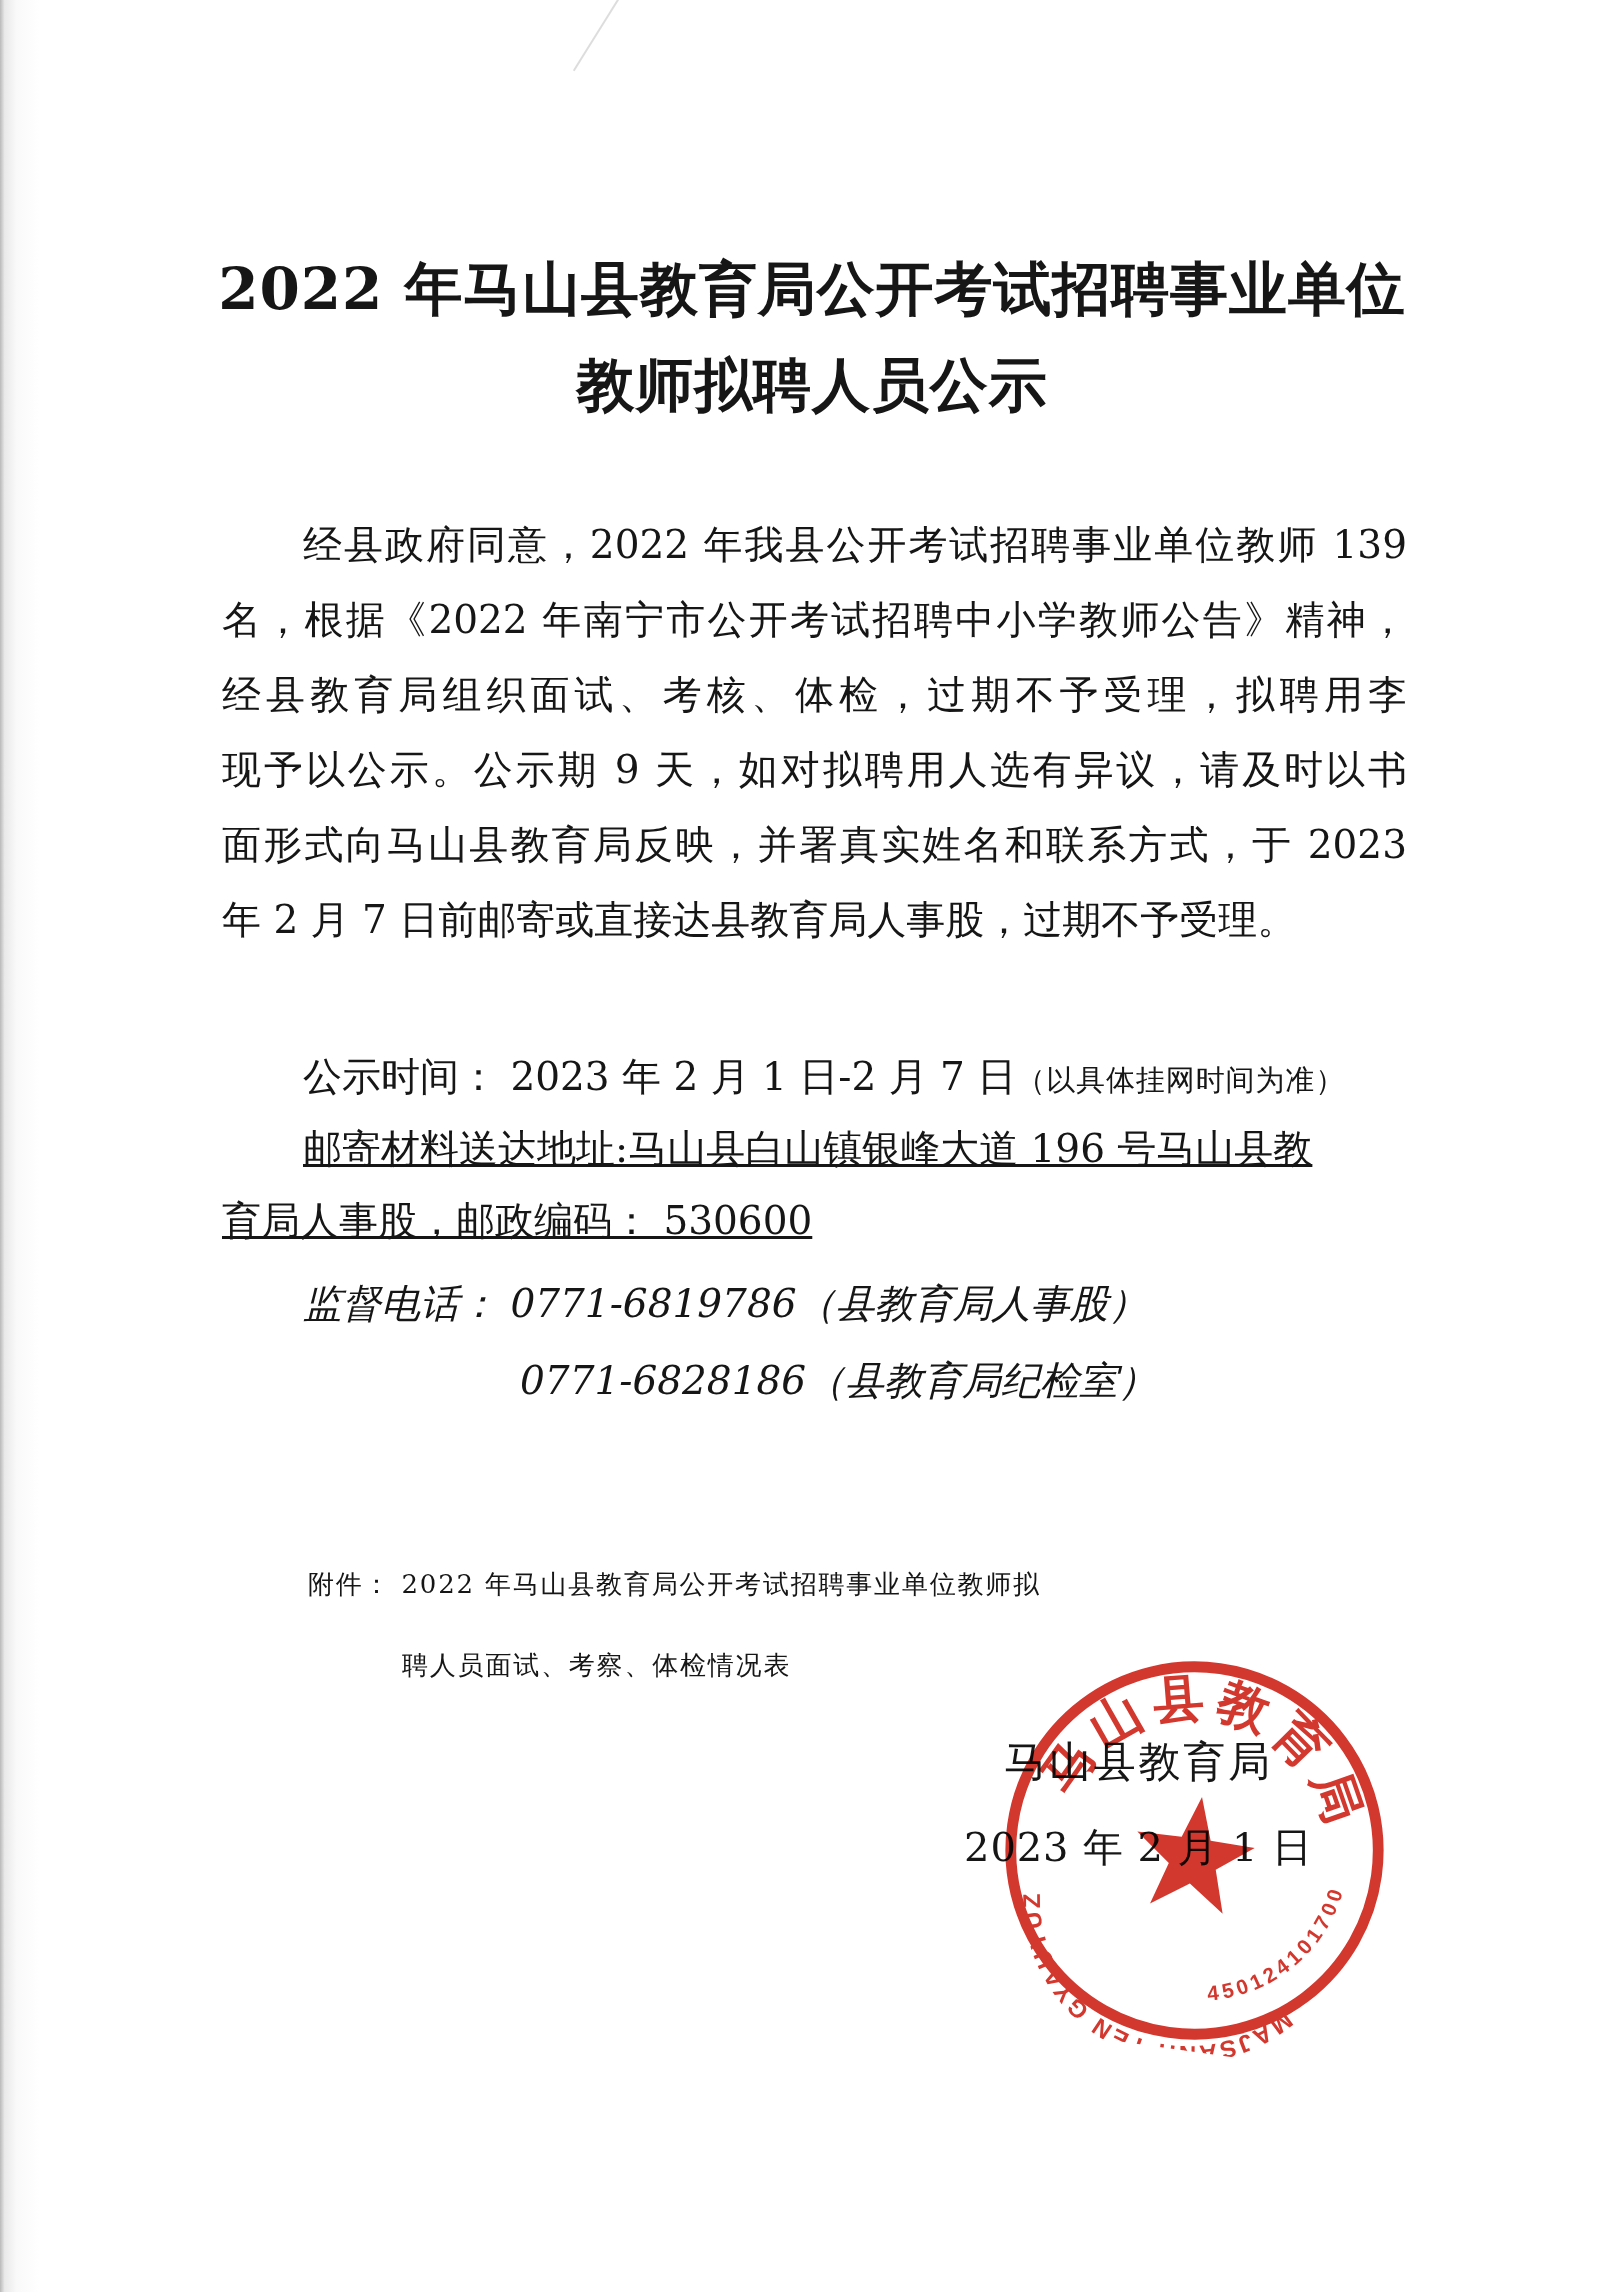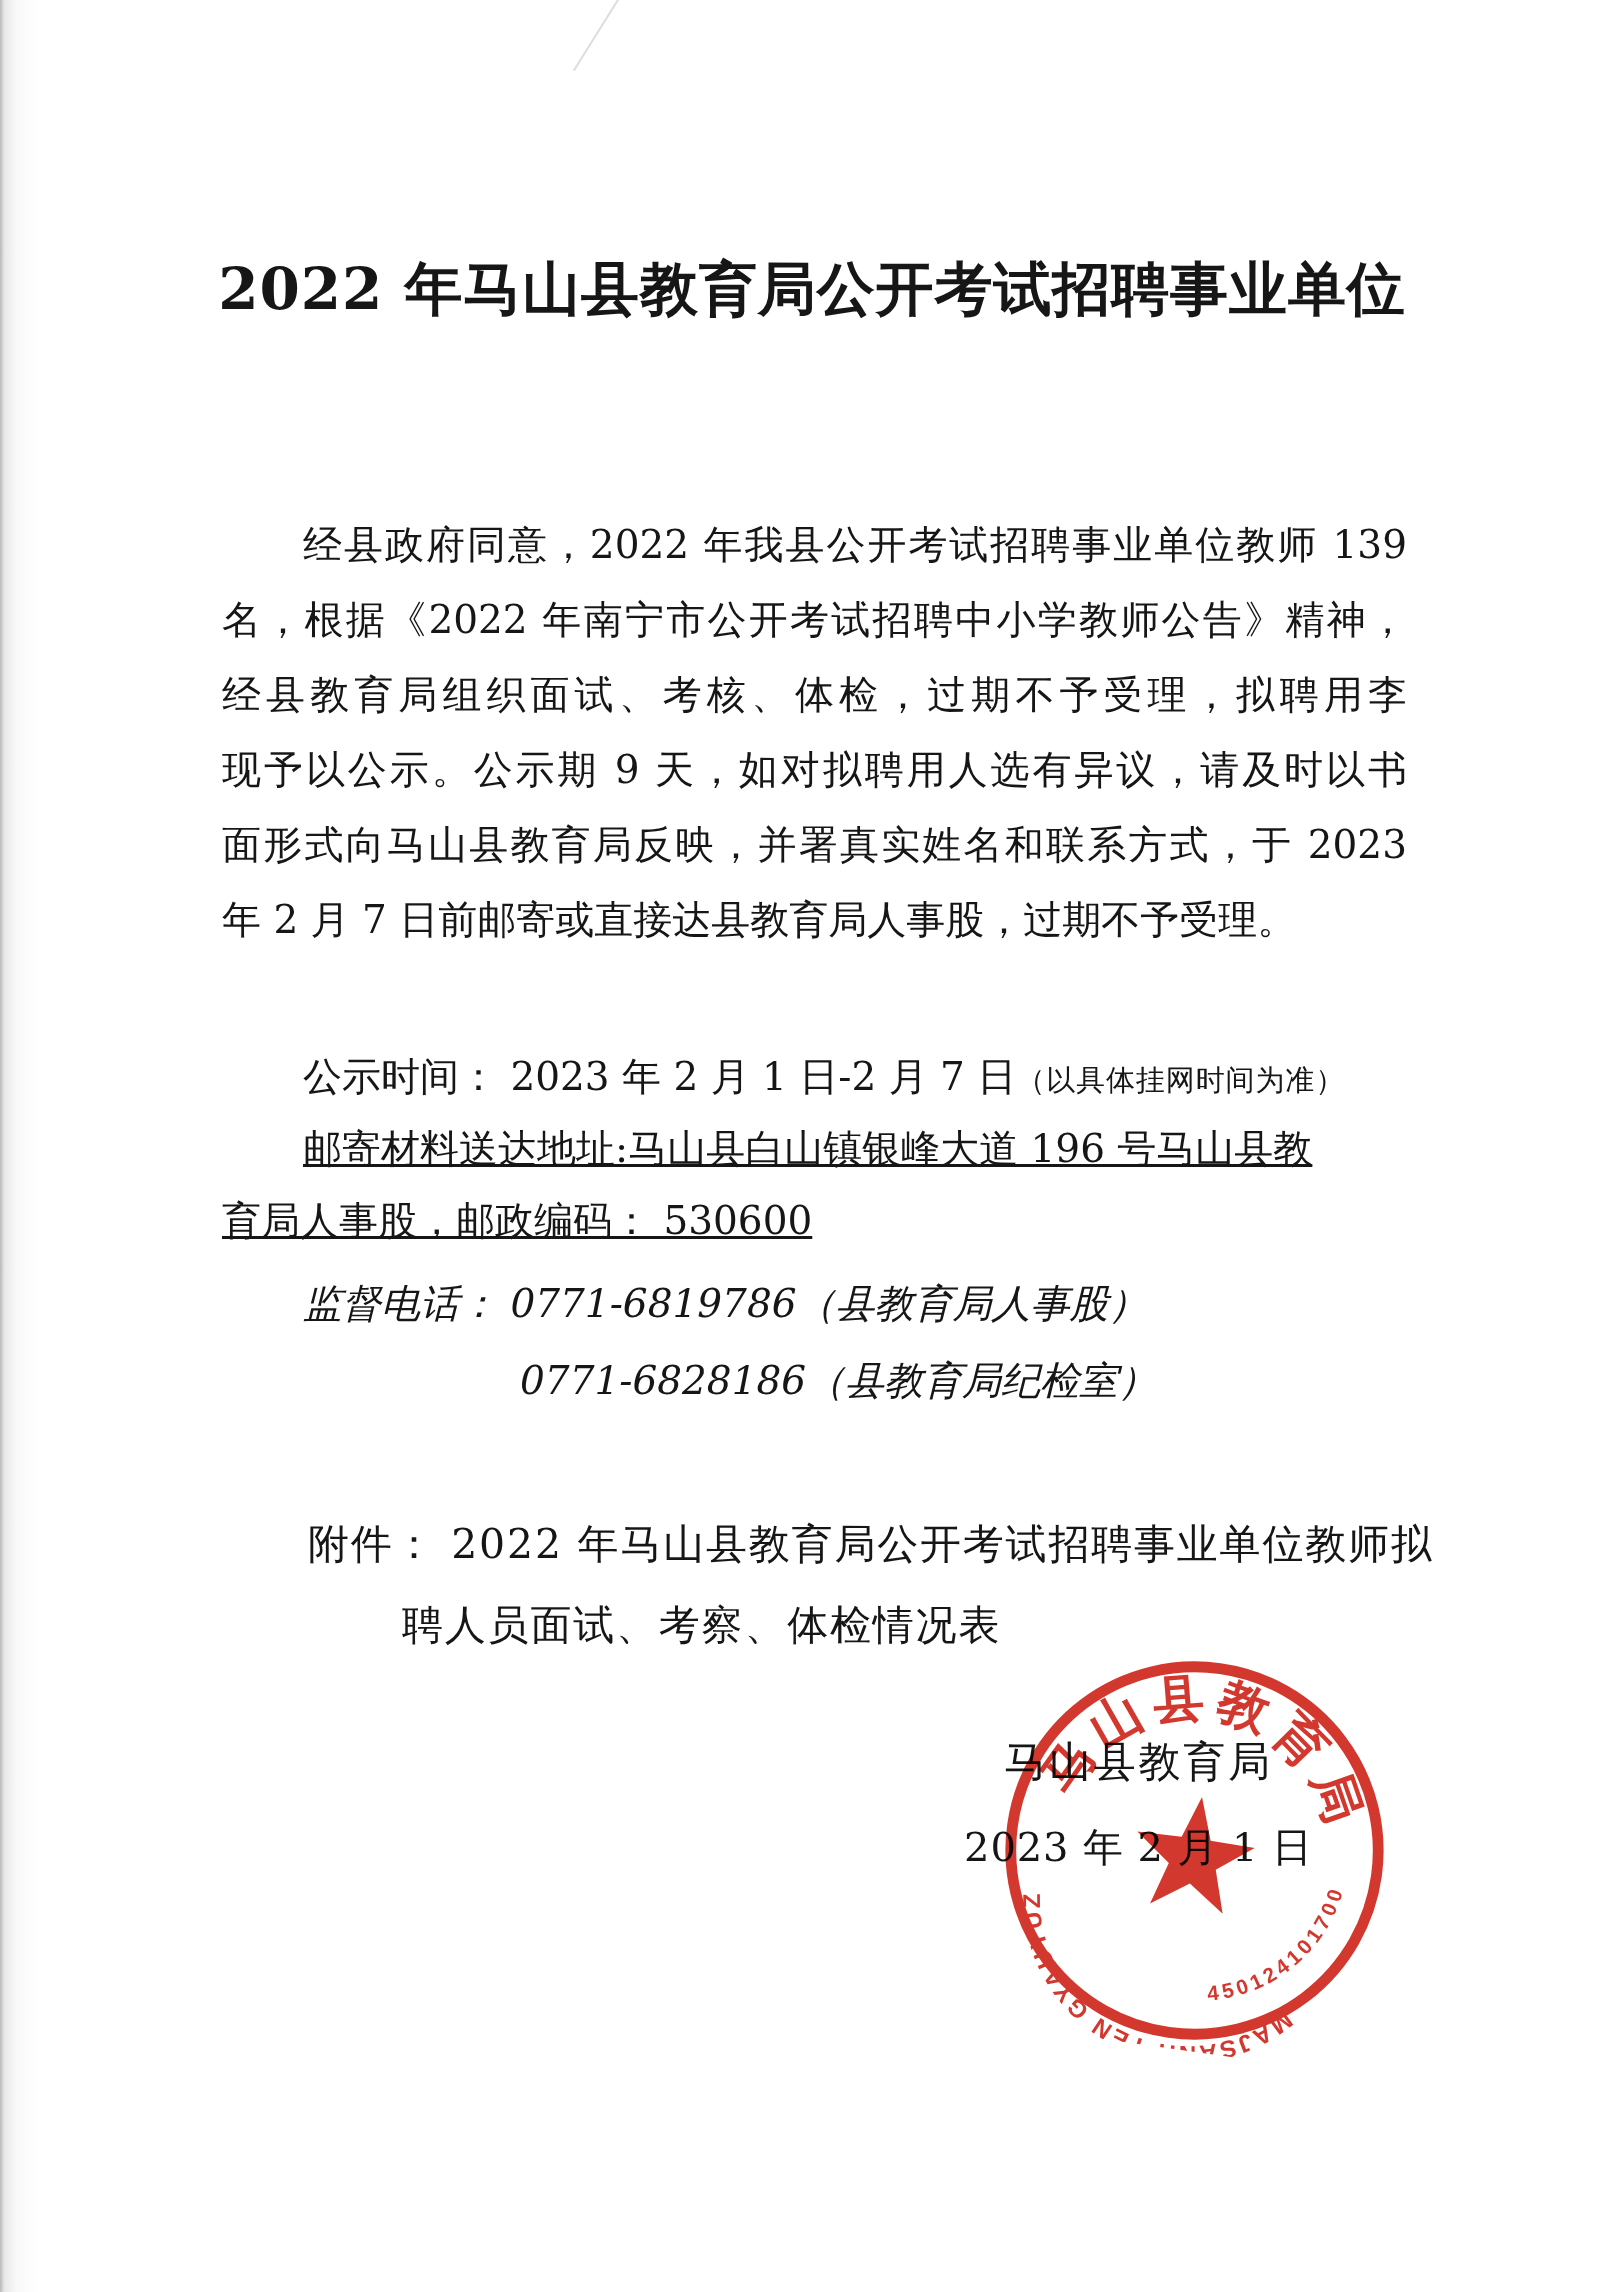--- a/index.html
+++ b/index.html
@@ -26,21 +26,21 @@
   .body-block{position:absolute;left:222px;width:1185px;}
   .p1{top:507px;font-size:39px;line-height:75px;}
   .line{white-space:nowrap;}
   .jline{white-space:normal;text-align:justify;text-align-last:justify;}
   .indent2{text-indent:81px;}
   .pubtime{top:1040px;font-size:39px;line-height:74px;text-indent:81px;}
   .pubtime .small{font-size:29px;letter-spacing:0.9px;}
   .mailing{top:1113px;font-size:39px;line-height:72px;text-decoration:underline;}
   .phones{top:1265px;font-size:39px;line-height:77px;font-style:italic;}
   .phone2{text-indent:298px;}
-  .attachment{top:1504px;font-size:41px;line-height:81px;letter-spacing:1.8px;}
+  .attachment{top:1544px;font-size:26px;line-height:81px;letter-spacing:1.8px;}
   .att1{text-indent:86px;}
   .att2{text-indent:180px;}
   .sig{position:absolute;left:918px;width:441px;text-align:center;white-space:nowrap;}
   .sig-org{top:1734px;font-size:42px;letter-spacing:2.8px;}
   .sig-date{top:1820px;font-size:40px;letter-spacing:0.9px;}
   .seal{
     position:absolute;left:995px;top:1651px;width:399px;height:399px;
     transform:rotate(8deg);
     mix-blend-mode:multiply;
     opacity:.93;
@@ -52,20 +52,21 @@
 </style>
 </head>
 <body>
 
 <div class="page">
 
   <div class="scan-line"></div>
 
   <div class="title">
     <div>2022 年马山县教育局公开考试招聘事业单位</div>
+    <div>教师拟聘人员公示</div>
   </div>
 
   <div class="body-block p1">
     <div class="jline indent2">经县政府同意，2022 年我县公开考试招聘事业单位教师 139</div>
     <div class="jline">名，根据《2022 年南宁市公开考试招聘中小学教师公告》精神，</div>
     <div class="jline">经县教育局组织面试、考核、体检，过期不予受理，拟聘用李</div>
     <div class="jline">现予以公示。公示期 9 天，如对拟聘用人选有异议，请及时以书</div>
     <div class="jline">面形式向马山县教育局反映，并署真实姓名和联系方式，于 2023</div>
     <div class="line">年 2 月 7 日前邮寄或直接达县教育局人事股，过期不予受理。</div>
   </div>

